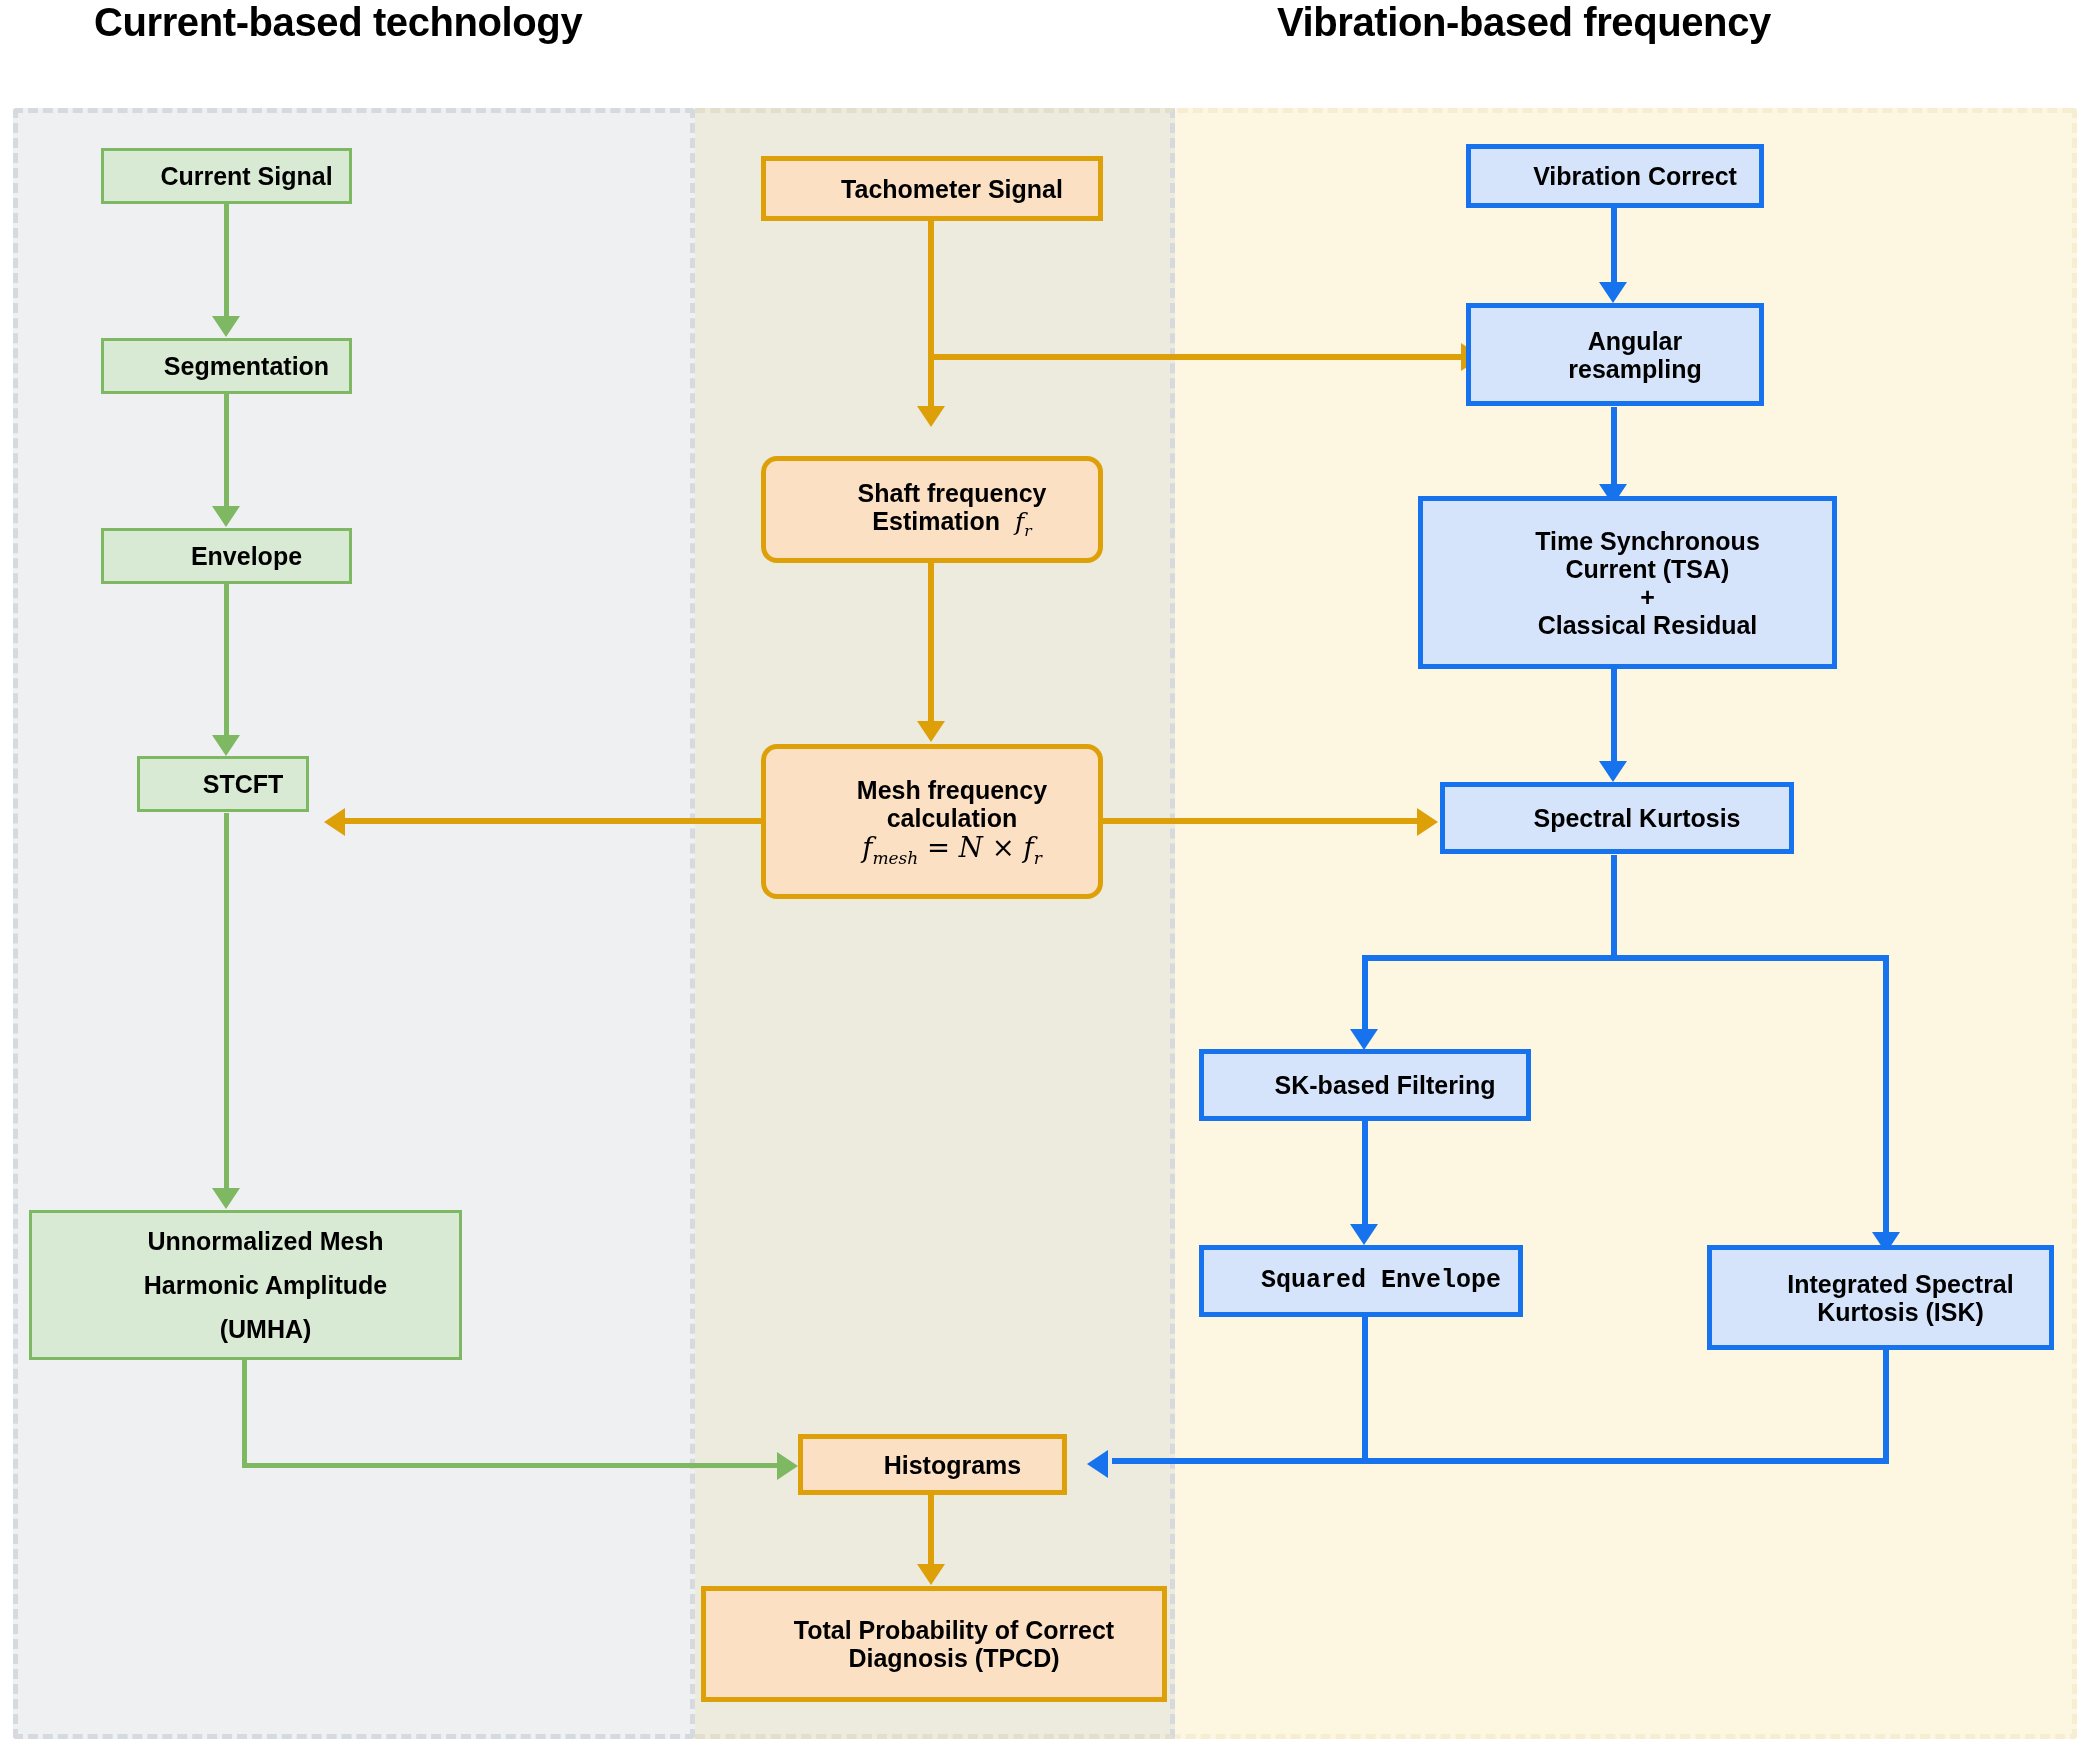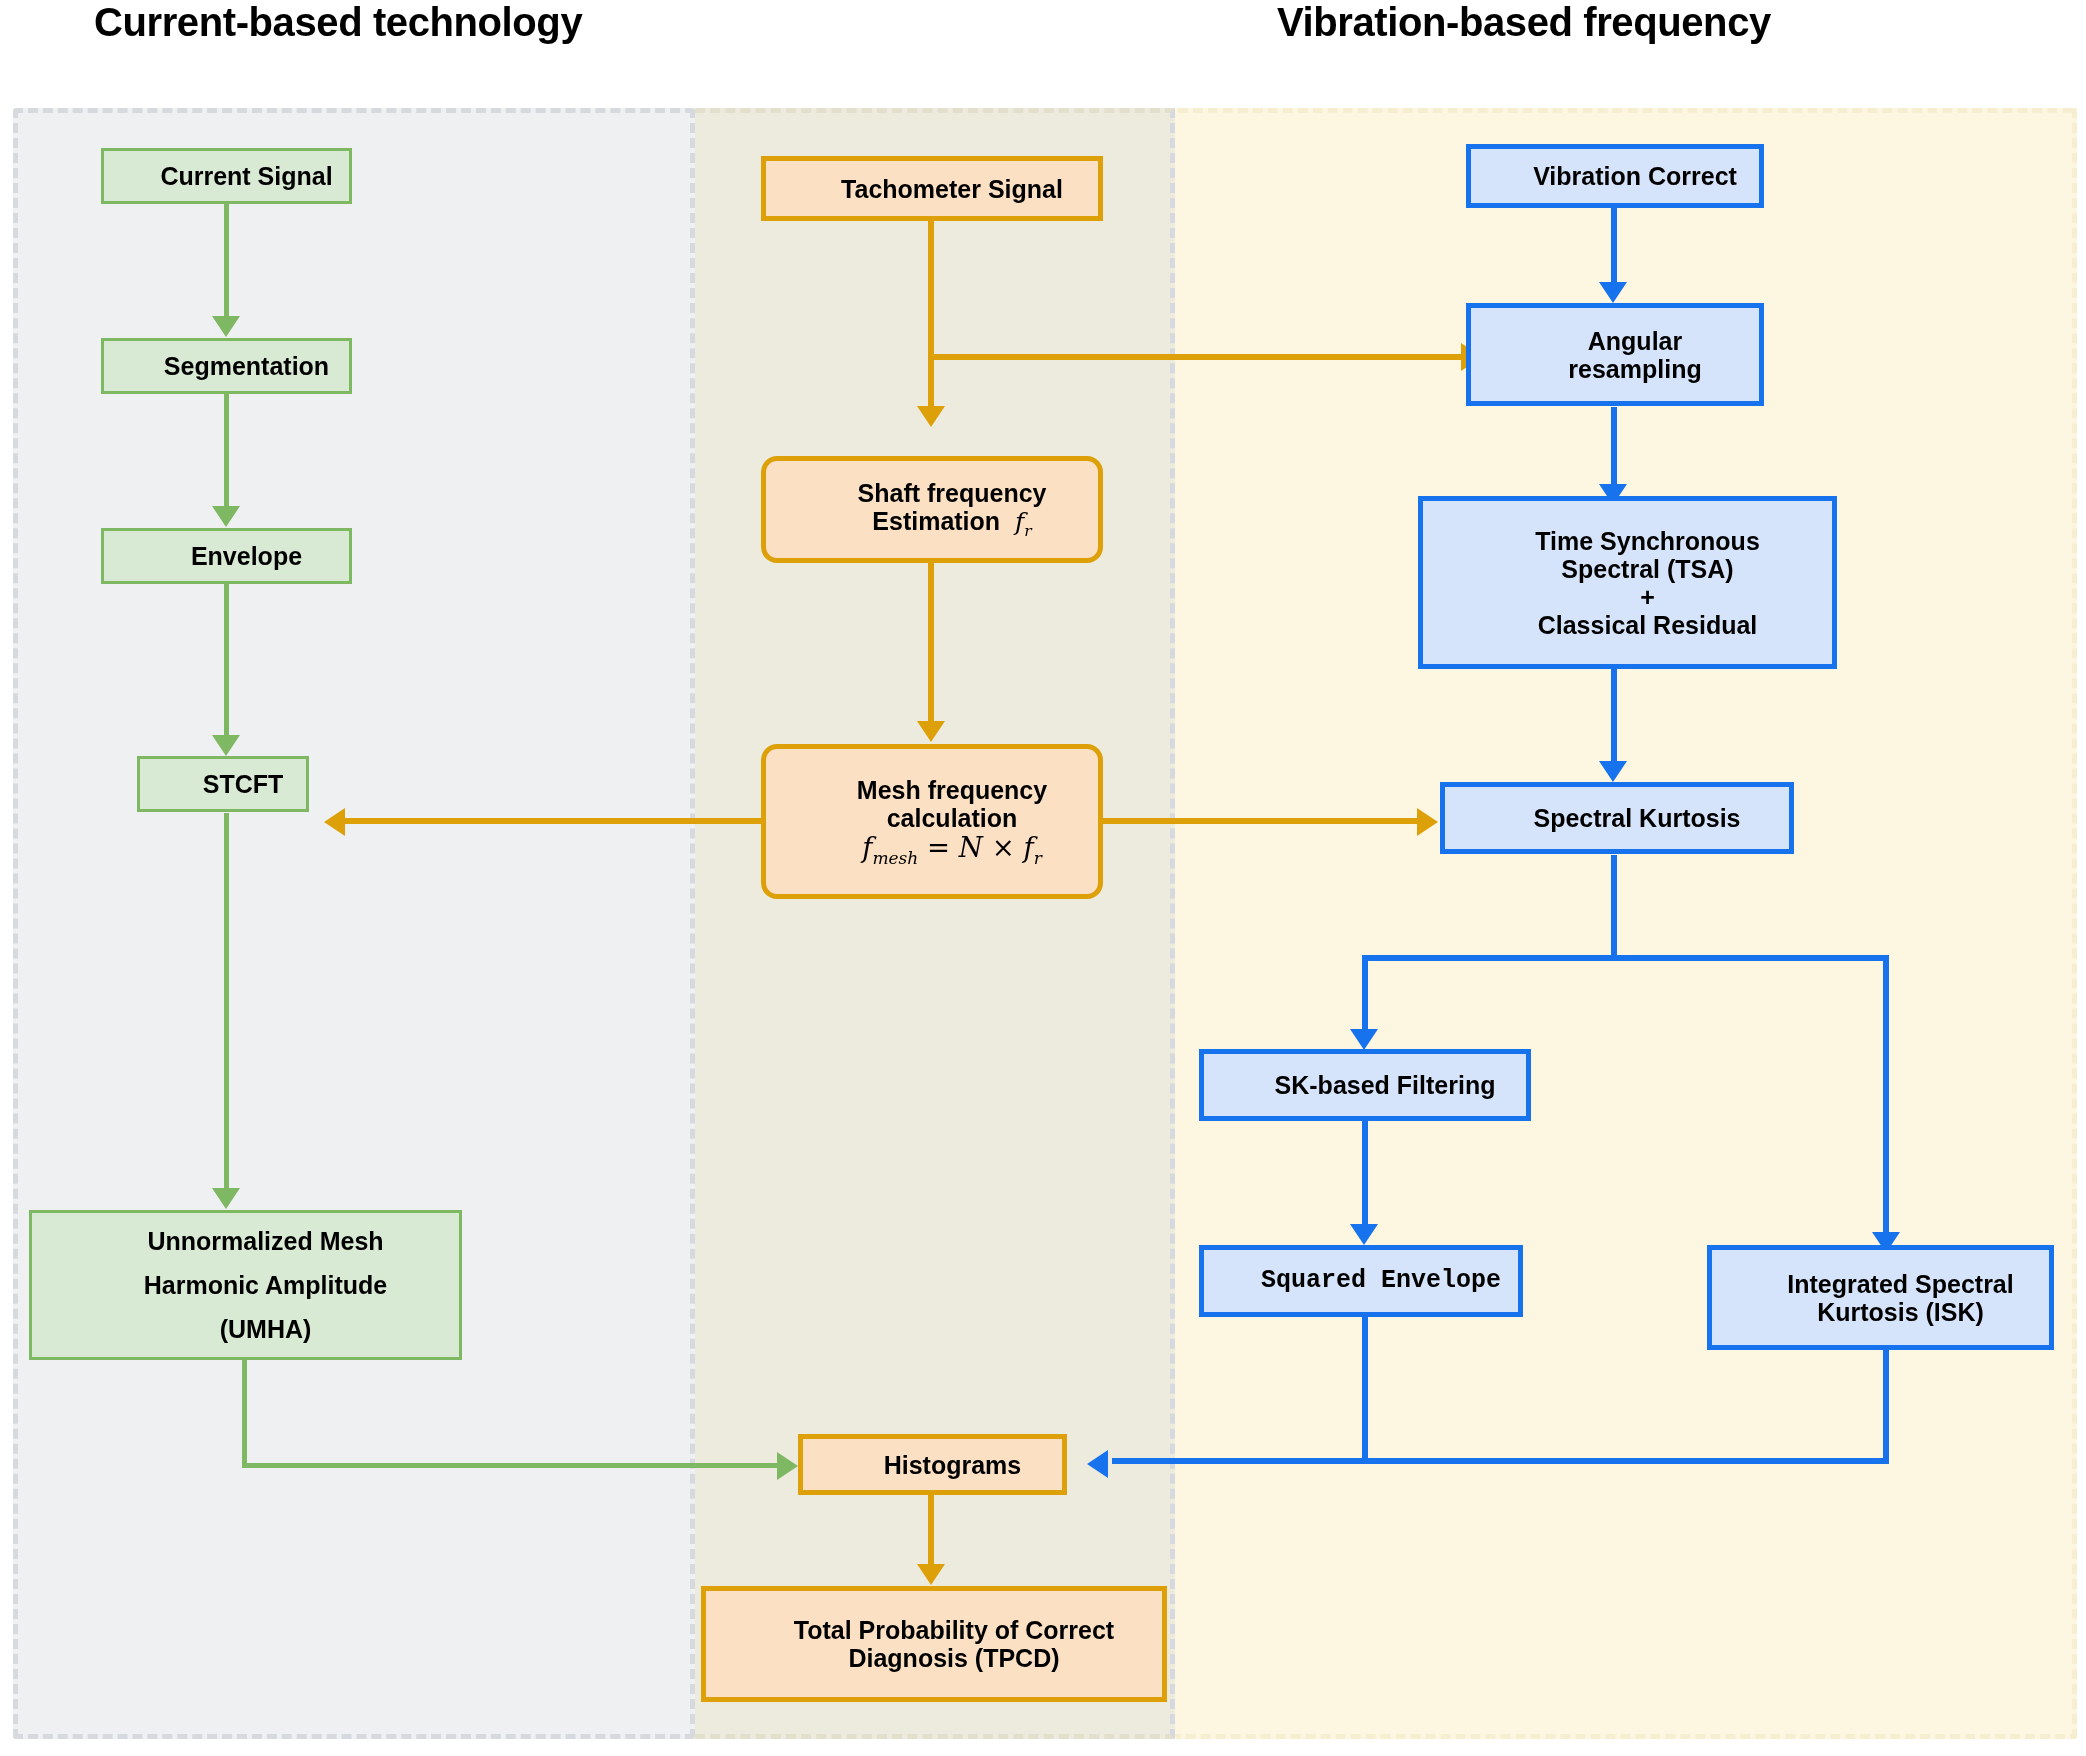--- a/index.html
+++ b/index.html
@@ -158,21 +158,21 @@
 
   <div class="node blue" style="left:1466px;top:303px;width:298px;height:103px;flex-direction:column;">
     <span class="lbl">Angular</span>
     <span class="lbl">resampling</span>
   </div>
   <div class="edge v b-line w9" style="left:1611px;top:407px;height:83px;"></div>
   <div class="arrow ar-down b-fill-d" style="left:1599px;top:484px;"></div>
 
   <div class="node blue" style="left:1418px;top:496px;width:419px;height:173px;flex-direction:column;">
     <span class="lbl">Time Synchronous</span>
-    <span class="lbl">Spectral (TSA)</span>
+    <span class="lbl">Current (TSA)</span>
     <span class="lbl">+</span>
     <span class="lbl">Classical Residual</span>
   </div>
   <div class="edge v b-line w9" style="left:1611px;top:669px;height:98px;"></div>
   <div class="arrow ar-down b-fill-d" style="left:1599px;top:761px;"></div>
 
   <div class="node blue" style="left:1440px;top:782px;width:354px;height:72px;">
     <span class="lbl">Spectral Kurtosis</span>
   </div>
 

